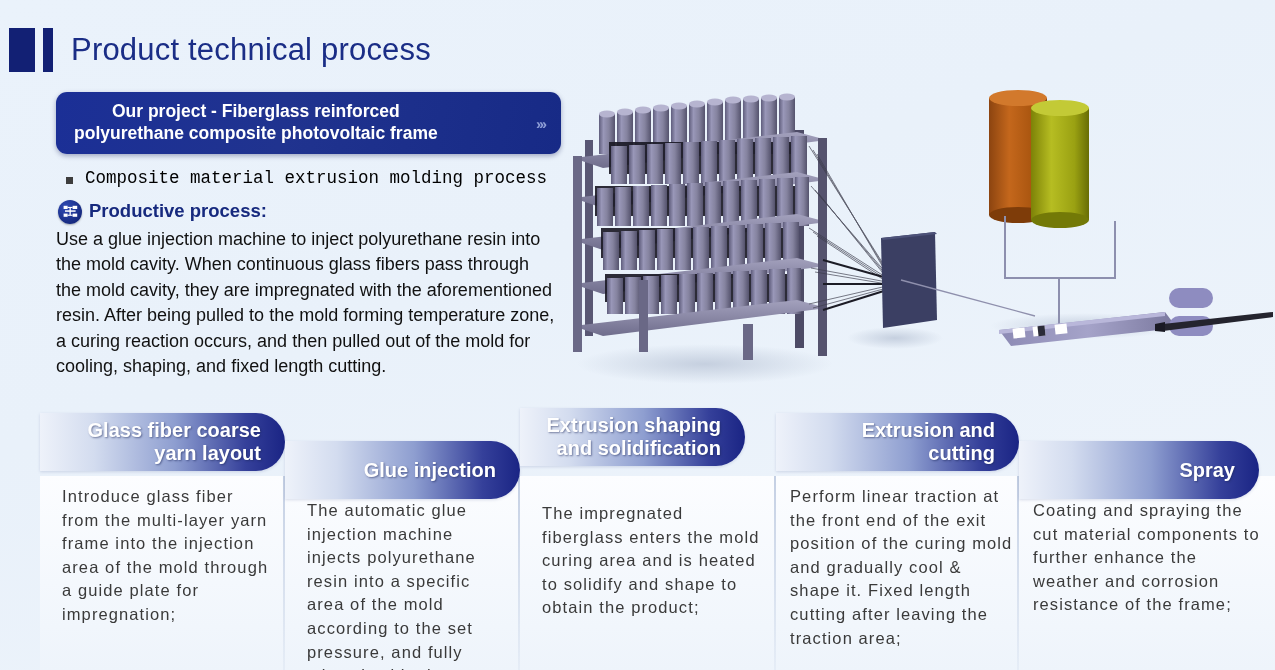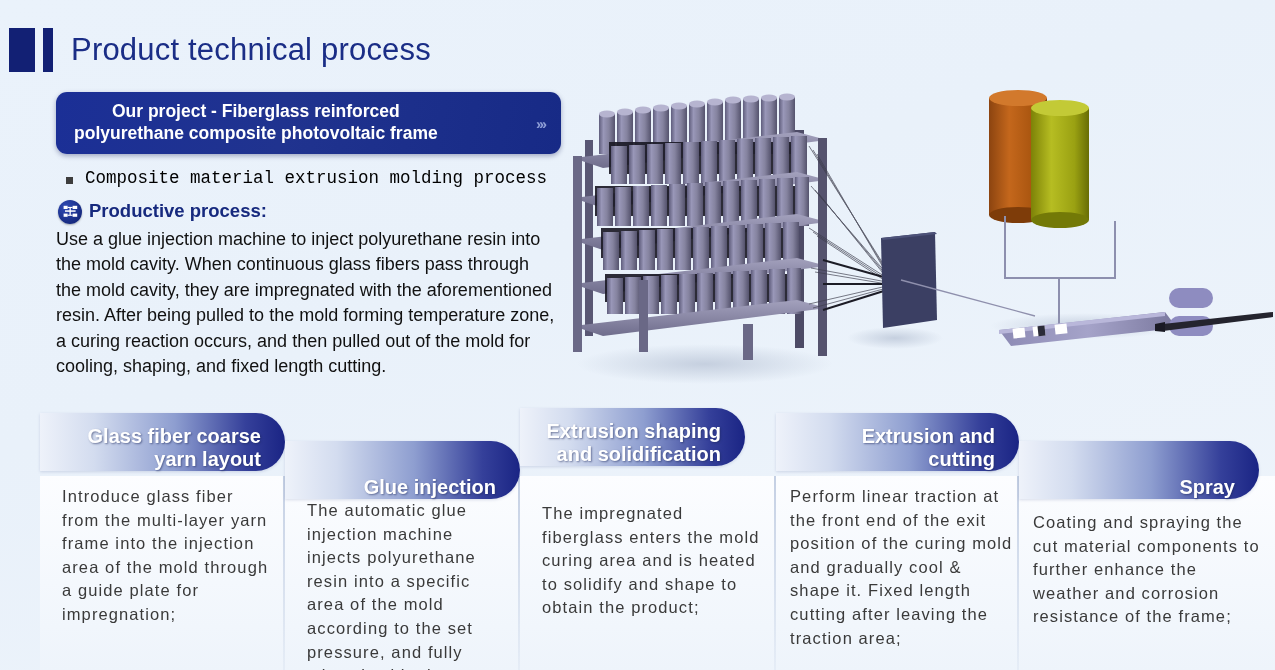--- a/index.html
+++ b/index.html
@@ -65,21 +65,21 @@
     position:absolute; left:0; top:63px; right:0; bottom:0;
     background:linear-gradient(180deg,#fcfdff 0%,#f4f8fd 55%,#eef4fb 100%);
   }
   .pcard .divider{
     position:absolute; right:0; top:63px; bottom:0; width:2px;
     background:linear-gradient(180deg,rgba(150,170,205,.55),rgba(180,195,220,.15));
   }
   .pill{
     position:relative; height:58px; border-radius:0 29px 29px 0;
     background:linear-gradient(90deg,#eef2fa 0%,#d3dcef 22%,#8e9ed0 55%,#35409a 84%,#1a2484 100%);
-    display:flex; align-items:flex-end; justify-content:flex-end;
+    display:flex; align-items:center; justify-content:flex-end;
     padding-right:24px;
     box-shadow:0 1px 3px rgba(60,80,140,.18);
   }
   .pill span{
     color:#fff; font-size:20px; font-weight:bold; line-height:1.15;
     text-align:right; text-shadow:1px 1px 2px rgba(30,40,90,.55);
   }
   .pcard .ptext{
     position:relative; padding:14px 14px 0 22px;
     font-size:16.5px; line-height:1.43; color:#3a3a3a; letter-spacing:1.1px;
@@ -391,16 +391,16 @@
       </span>
     </div>
     <div class="ptext" style="padding-left:14px;padding-right:4px">Perform linear traction at the front end of the exit position of the curing mold and gradually cool &amp; shape it. Fixed length cutting after leaving the traction area;</div>
   </div>
 
   <div class="pcard c5" style="width:272px">
     <div class="body-bg"></div>
     <div class="pill" style="width:240px;height:58px;margin-top:28px">
       <span>Spray</span>
     </div>
-    <div class="ptext" style="padding-top:12px">Coating and spraying the cut material components to further enhance the weather and corrosion resistance of the frame;</div>
+    <div class="ptext" style="padding-top:0">Coating and spraying the cut material components to further enhance the weather and corrosion resistance of the frame;</div>
   </div>
 
 </div>
 
 </body></html>

